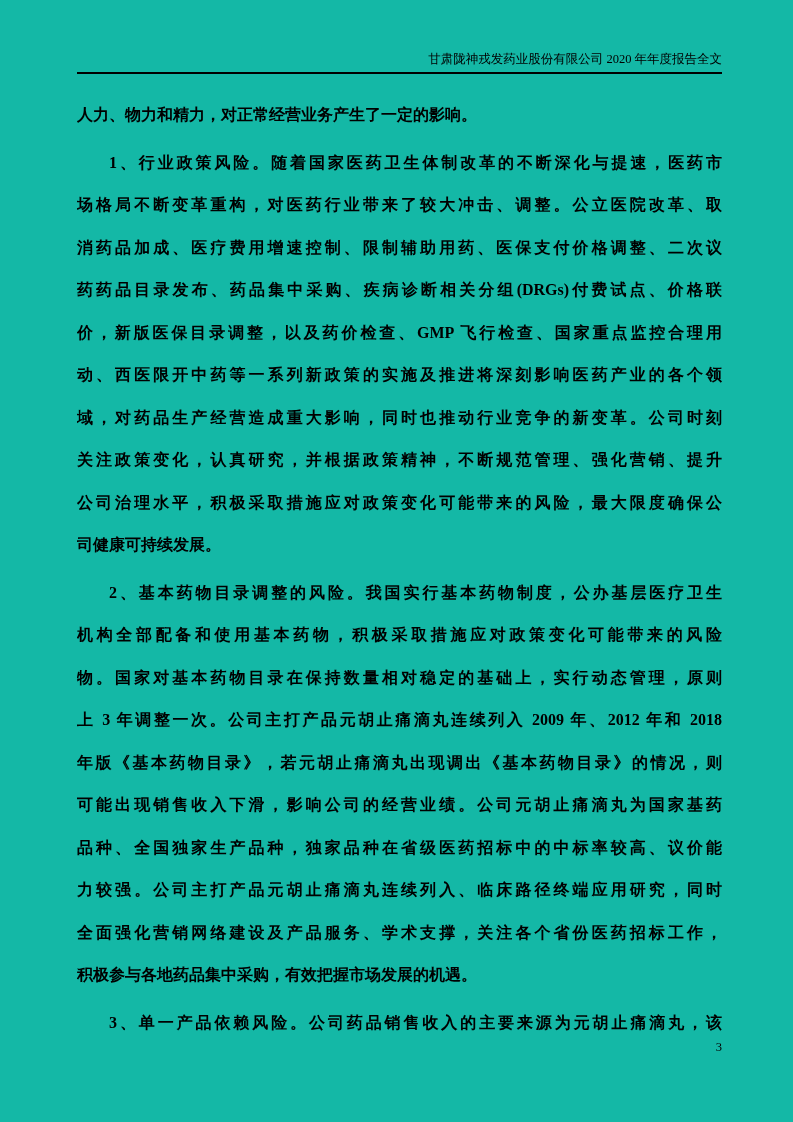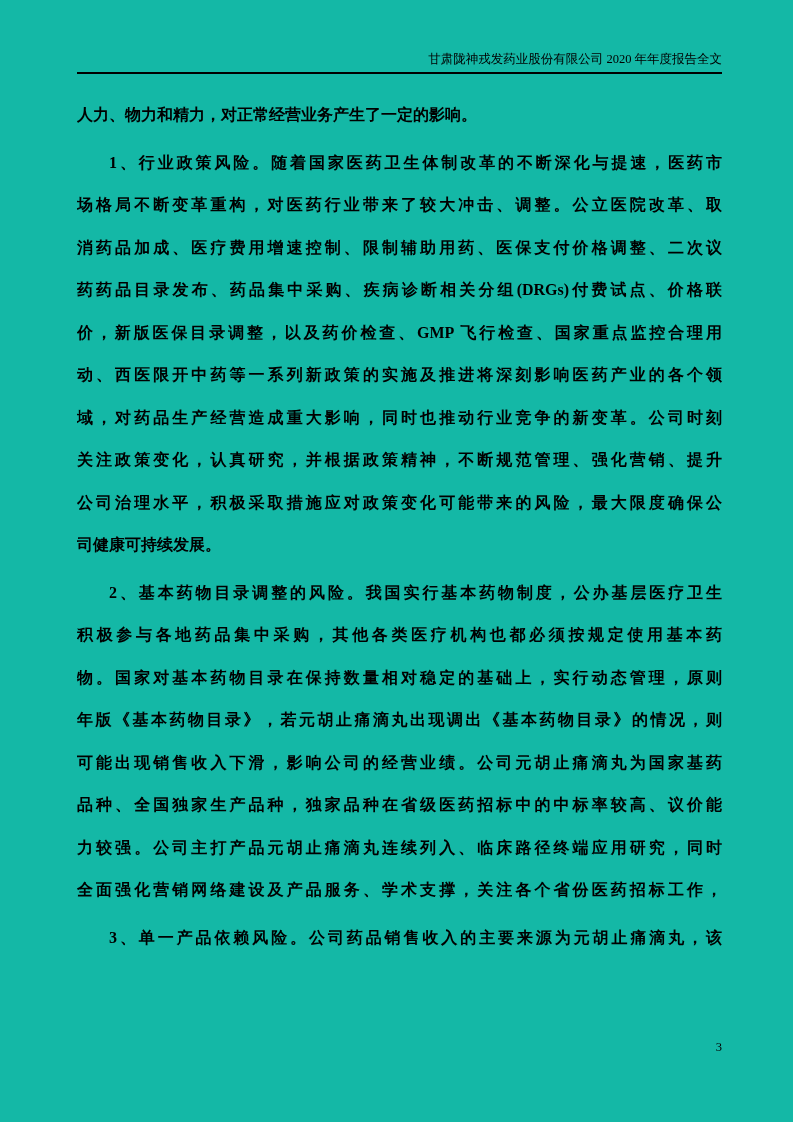--- a/index.html
+++ b/index.html
@@ -78,25 +78,27 @@
     <div class="ln">场格局不断变革重构，对医药行业带来了较大冲击、调整。公立医院改革、取</div>
     <div class="ln">消药品加成、医疗费用增速控制、限制辅助用药、医保支付价格调整、二次议</div>
     <div class="ln">药药品目录发布、药品集中采购、疾病诊断相关分组(DRGs)付费试点、价格联</div>
     <div class="ln">价，新版医保目录调整，以及药价检查、GMP 飞行检查、国家重点监控合理用</div>
     <div class="ln">动、西医限开中药等一系列新政策的实施及推进将深刻影响医药产业的各个领</div>
     <div class="ln">域，对药品生产经营造成重大影响，同时也推动行业竞争的新变革。公司时刻</div>
     <div class="ln">关注政策变化，认真研究，并根据政策精神，不断规范管理、强化营销、提升</div>
     <div class="ln">公司治理水平，积极采取措施应对政策变化可能带来的风险，最大限度确保公</div>
     <div class="ln pend">司健康可持续发展。</div>
     <div class="ln pstart">2、基本药物目录调整的风险。我国实行基本药物制度，公办基层医疗卫生</div>
-    <div class="ln">积极参与各地药品集中采购，其他各类医疗机构也都必须按规定使用基本药</div>
+    <div class="ln">机构全部配备和使用基本药物，积极采取措施应对政策变化可能带来的风险</div>
     <div class="ln">物。国家对基本药物目录在保持数量相对稳定的基础上，实行动态管理，原则</div>
+    <div class="ln">上 3 年调整一次。公司主打产品元胡止痛滴丸连续列入 2009 年、2012 年和 2018</div>
     <div class="ln">年版《基本药物目录》，若元胡止痛滴丸出现调出《基本药物目录》的情况，则</div>
     <div class="ln">可能出现销售收入下滑，影响公司的经营业绩。公司元胡止痛滴丸为国家基药</div>
     <div class="ln">品种、全国独家生产品种，独家品种在省级医药招标中的中标率较高、议价能</div>
     <div class="ln">力较强。公司主打产品元胡止痛滴丸连续列入、临床路径终端应用研究，同时</div>
     <div class="ln">全面强化营销网络建设及产品服务、学术支撑，关注各个省份医药招标工作，</div>
+    <div class="ln pend">积极参与各地药品集中采购，有效把握市场发展的机遇。</div>
     <div class="ln pstart">3、单一产品依赖风险。公司药品销售收入的主要来源为元胡止痛滴丸，该</div>
   </main>
 
   <div class="page-number">3</div>
 
 </div>
 
 </body></html>

